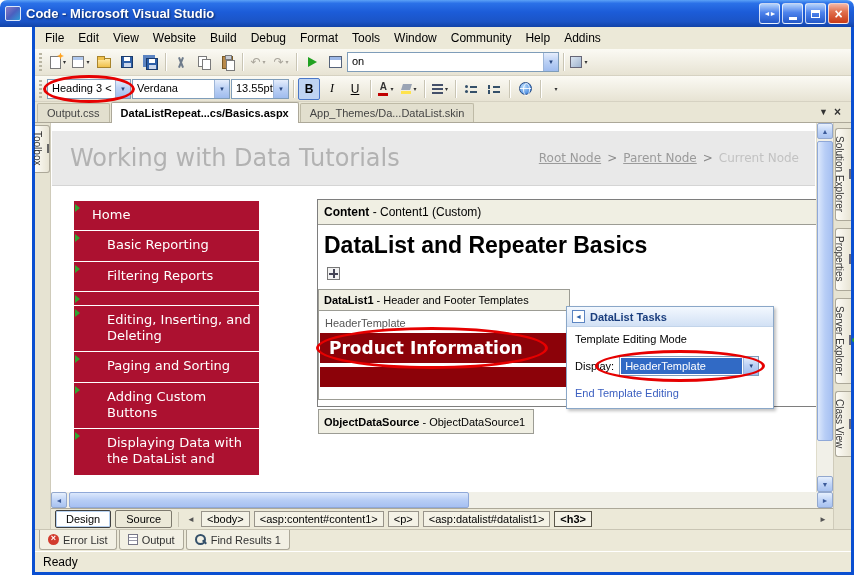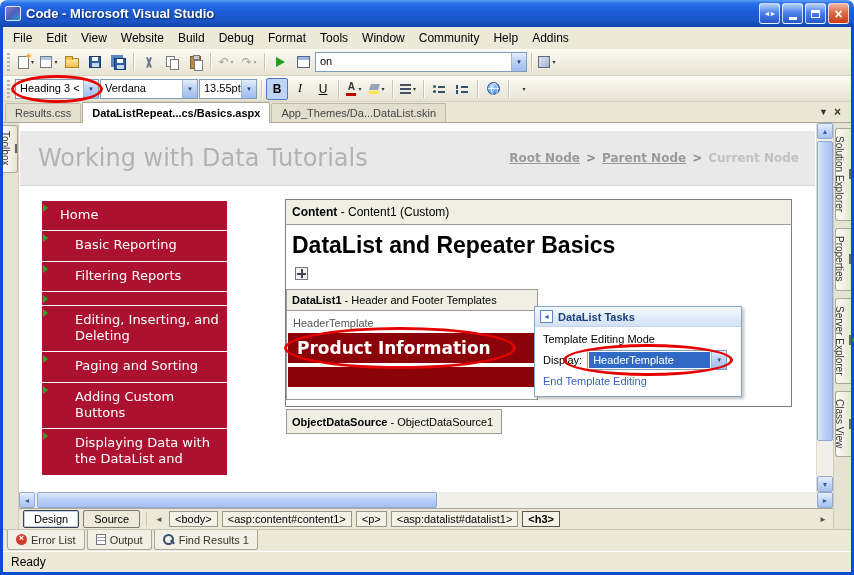--- a/index.html
+++ b/index.html
@@ -18,21 +18,21 @@
   .tbb { width:21px; height:21px; border-radius:3px; border:1px solid rgba(255,255,255,.75); display:flex; align-items:center; justify-content:center; color:#fff; }
   .tbb.blue { background:linear-gradient(180deg,#B5D3FB 0%,#4E83EC 45%,#2358C8 100%); }
   .tbb.close { background:linear-gradient(180deg,#F4B6A6 0%,#E1714F 40%,#C93A16 100%); }
   .g-arrows { font-size:7px; letter-spacing:-1px; }
   .g-min { width:8px; height:3px; background:#fff; margin-top:9px; }
   .g-max { width:9px; height:8px; border:1px solid #fff; border-top:3px solid #fff; }
   .g-close { font-size:14px; font-weight:bold; line-height:1; }
 
   
   .frame { flex:1; display:flex; flex-direction:column; min-height:0; background:#fef9c3;
-    border:3px solid #0A4FD1; border-top:none; }
+    border:3px solid #0A4FD1; border-top:none;margin-left:32px; }
 
   
   .menubar { height:22px; flex:0 0 22px; display:flex; align-items:center; padding-left:3px; background:#ECE9D8; }
   .menu-item { padding:3px 7px; font-size:12px; cursor:default; }
 
   
   .toolbar { display:flex; align-items:center; padding:1px 2px; gap:1px;
     background:linear-gradient(180deg,#FBFAF4,#E7E3D3); border-bottom:1px solid #D6D2C2; }
   .toolbar.std { height:27px; flex:0 0 27px; }
   .toolbar.fmt { height:26px; flex:0 0 26px; }
@@ -114,21 +114,21 @@
   .toolbox-tab { width:15px; border-left:none; border-radius:0 3px 3px 0; padding:5px 0 7px 0; }
   .i-toolbox { width:9px; height:9px; background:linear-gradient(135deg,#C9C9C9 45%,#8A8A8A); border:1px solid #666; }
 
   .editor { flex:1; display:flex; flex-direction:column; min-width:0; }
   .design-row { flex:1; display:flex; min-height:0; }
   .design-surface { flex:1; position:relative; background:#fff; overflow:hidden; font-family:"DejaVu Sans",sans-serif; }
 
   .banner { position:absolute; left:1px; right:1px; top:8px; height:55px; background:#E9E9E9; border-bottom:1px solid #D5D5D5;
     display:flex; align-items:center; }
   .banner-title { font-size:24px; color:#B2B2B2; margin-left:18px; white-space:nowrap; }
-  .crumbs { margin-left:auto; margin-right:16px; font-size:12px; font-weight:bold; display:flex; gap:6px; white-space:nowrap; }
+  .crumbs { margin-left:auto; margin-right:16px; font-size:12px; font-weight:normal; display:flex; gap:6px; white-space:nowrap; }
   .crumb-link { color:#9A9A9A; text-decoration:underline; }
   .crumb-sep { color:#8A8A8A; }
   .crumb-cur { color:#C2C2C2; }
 
   .navmenu { position:absolute; left:23px; top:78px; width:185px; }
   .nav-item { position:relative; background:#AC1130; color:#fff; font-size:13px; line-height:1.25;
     padding:6px 6px 7px 33px; border-bottom:1px solid #fff; }
   .nav-item.home { padding-left:18px; }
   .nav-glyph { position:absolute; left:1px; top:3px; width:0; height:0;
     border-top:4px solid transparent; border-bottom:4px solid transparent; border-left:5px solid #2FA52F; }
@@ -154,21 +154,21 @@
   .ods-band { position:absolute; left:0; top:209px; width:216px; height:25px; background:#F0EFE3; border:1px solid #9C9C94;
     display:flex; align-items:center; padding-left:5px; font-size:11px; font-family:"Liberation Sans",sans-serif; }
 
   .tasks-panel { position:absolute; left:248px; top:106px; width:208px; background:#fff; border:1px solid #8AA7C8;
     box-shadow:2px 2px 3px rgba(0,0,0,.25); z-index:10; font-family:"Liberation Sans",sans-serif; }
   .tasks-header { height:20px; background:linear-gradient(180deg,#F3F8FE,#D2E1F5); border-bottom:1px solid #C2D4EA;
     display:flex; align-items:center; gap:5px; padding:0 5px; }
   .collapse-btn { width:13px; height:13px; border:1px solid #5C85C2; background:#fff; color:#2B5FA8; font-size:7px;
     display:flex; align-items:center; justify-content:center; }
   .tasks-title { font-weight:bold; color:#1A3E7E; font-size:11px;text-align:center; }
-  .tasks-body { padding:6px 8px 9px 8px; display:flex; flex-direction:column; gap:5px; font-size:11px; }
+  .tasks-body { padding:6px 8px 9px 8px; display:flex; flex-direction:column; gap:11px; font-size:11px; }
   .display-row { display:flex; align-items:center; gap:5px; }
   .display-combo { width:140px; height:20px; }
   .display-combo .selval { flex:1; background:#316AC5; color:#fff; margin:1px; padding:2px 0 0 4px; white-space:nowrap; overflow:hidden; }
   .end-link { color:#3B5FC0; }
 
   
   .vscroll { width:17px; flex:0 0 17px; background:#F1F0E8; display:flex; flex-direction:column; border-left:1px solid #DFDCCB; }
   .sb-btn { flex:0 0 16px; height:16px; display:flex; align-items:center; justify-content:center; font-size:7px; color:#3C5B9A;
     background:linear-gradient(180deg,#E7F0FD,#C1D5F7 50%,#A8C2F0); border:1px solid #93A8CE; border-radius:2px; }
   .vtrack { flex:1; position:relative; }
@@ -370,21 +370,21 @@
       <span class="tbtn">
           <span class="ic i-globe"></span>
         </span>
       <span class="sep"></span>
       <span class="tbtn">
           <span class="caret">▾</span>
         </span>
     </div>
 
     <div class="tabstrip">
-      <span class="dtab">Results.css</span>
+      <span class="dtab">Output.css</span>
       <span class="dtab active">DataListRepeat...cs/Basics.aspx</span>
       <span class="dtab">App_Themes/Da...DataList.skin</span>
       <span class="strip-right">
         <span class="sbtn">▼</span>
         <span style="font-size:12px;font-weight:bold">×</span>
       </span>
     </div>
 
     <div class="main">
 

